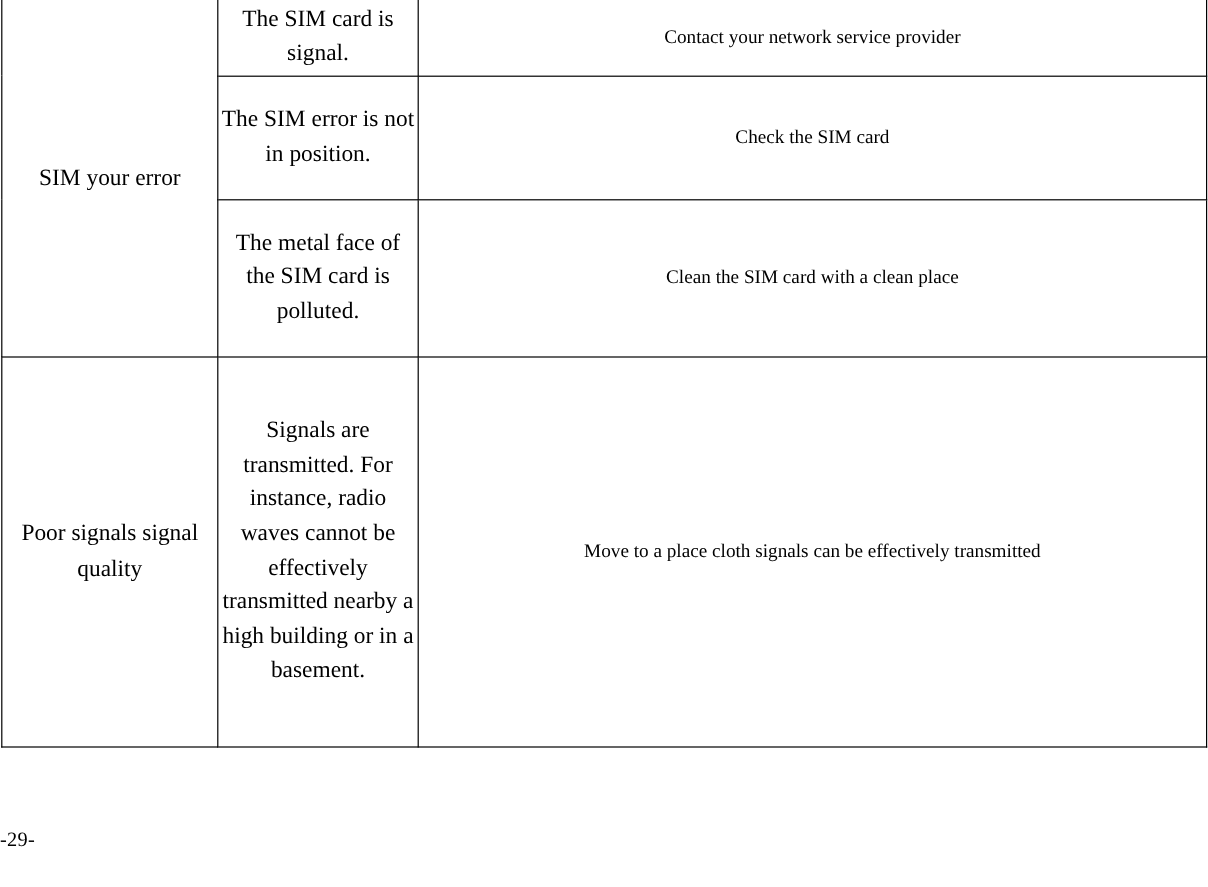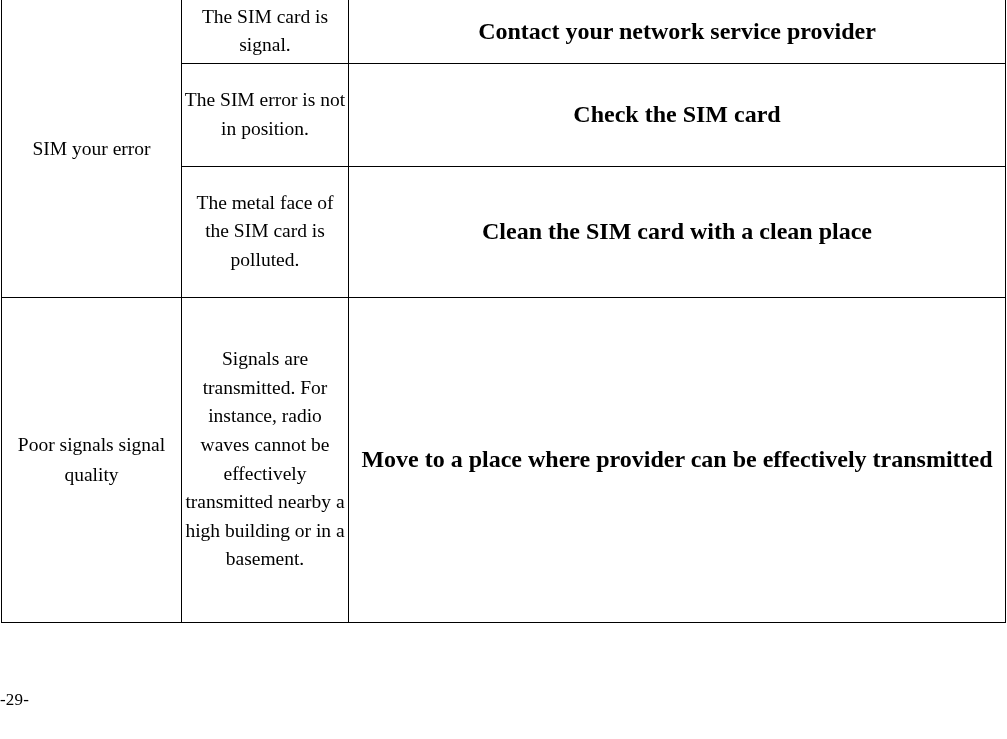--- a/index.html
+++ b/index.html
@@ -48,21 +48,21 @@
   .trouble-table tr:first-child td {
     border-top: none;
   }
 
   .col-cause  { width: 180px; }
   .col-reason { width: 167px; }
   .col-fix    { width: 657px; }
 
   .cell-cause  { font-size: 19.5px; line-height: 1.5; }
   .cell-reason { font-size: 19.5px; line-height: 1.47; }
-  .cell-fix    { font-size: 24px; line-height: 1.45; font-weight: bold; }
+  .cell-fix    { font-size: 16px; line-height: 1.45; }
 
   .r1 { height: 63px; }
   .r2 { height: 103px; }
   .r3 { height: 131px; }
   .r4 { height: 325px; }
 
   
   .page-footer {
     position: absolute;
     left: 0;
@@ -98,20 +98,20 @@
       </tr>
 
       <tr class="r3">
         <td class="cell-reason">The metal face of the SIM card is polluted.</td>
         <td class="cell-fix">Clean the SIM card with a clean place</td>
       </tr>
 
       <tr class="r4">
         <td class="cell-cause">Poor signals signal quality</td>
         <td class="cell-reason">Signals are transmitted. For instance, radio waves cannot be effectively transmitted nearby a high building or in a basement.</td>
-        <td class="cell-fix">Move to a place where provider can be effectively transmitted</td>
+        <td class="cell-fix">Move to a place cloth signals can be effectively transmitted</td>
       </tr>
     </tbody>
   </table>
 
   <div class="page-footer">-29-</div>
 
 </div>
 
 </body></html>

